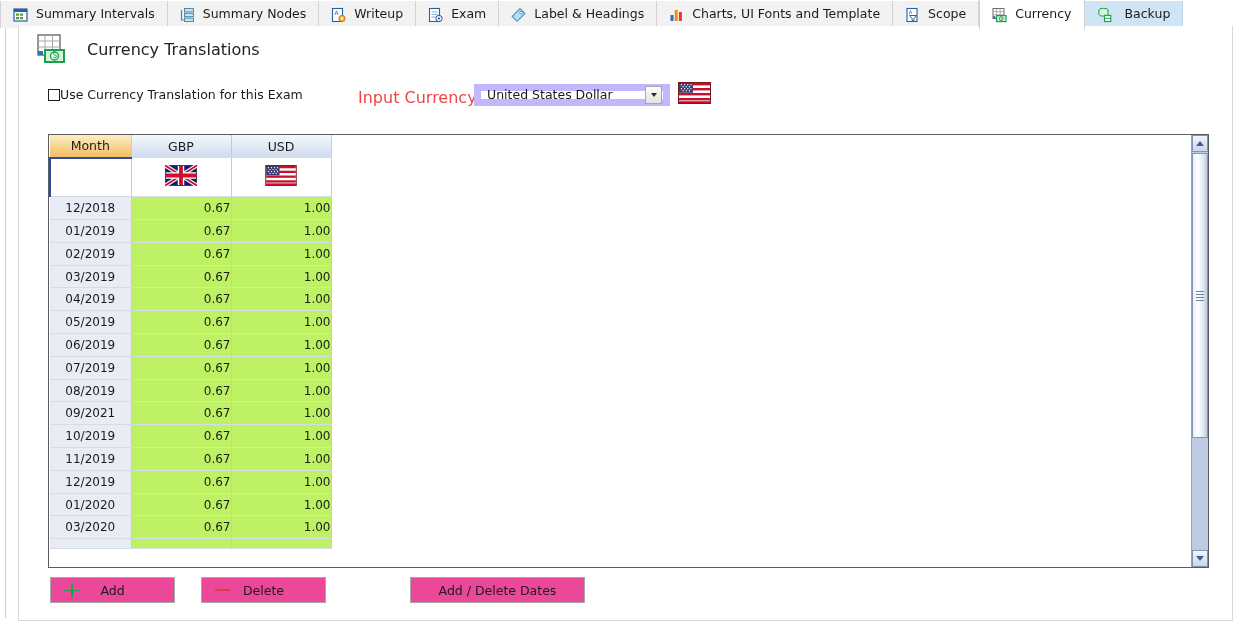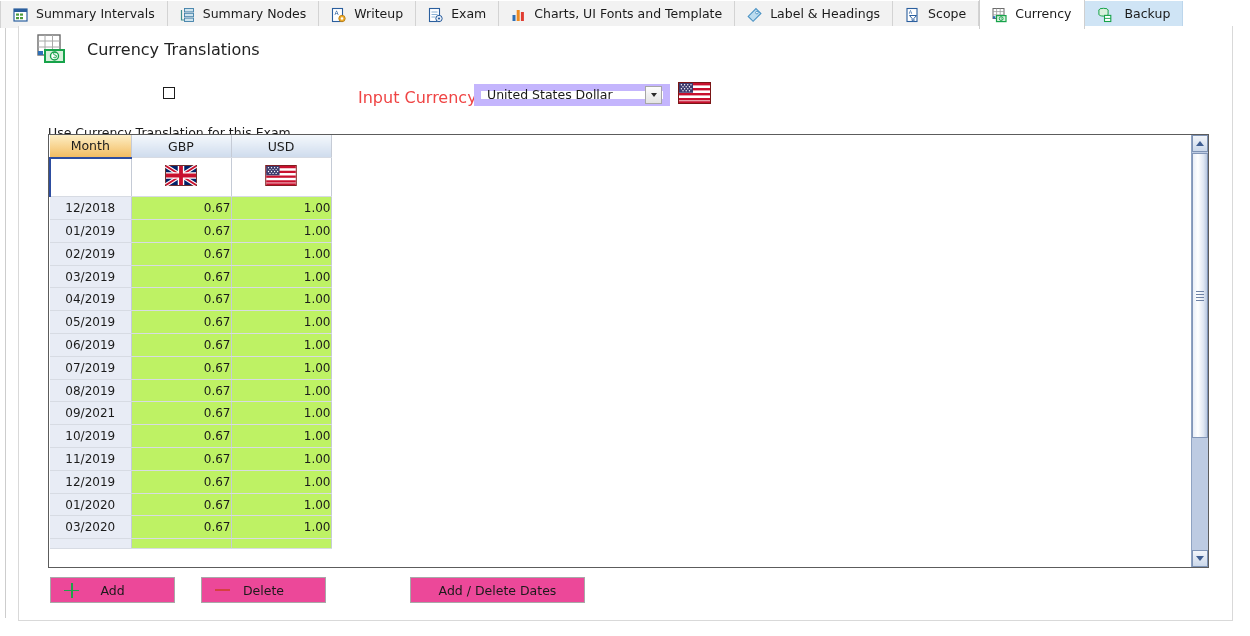--- a/index.html
+++ b/index.html
@@ -85,21 +85,21 @@
   }
 
   
   .opt-row {
     position: absolute;
     left: 0; top: 86px;
     width: 100%; height: 24px;
   }
   .chk-wrap {
     position: absolute; left: 47px; top: 1px;
-    display: flex; align-items: center; gap: 26px; flex-direction: column;
+    display: flex; align-items: center; gap: 0;
   }
   .chkbox {
     width: 12px; height: 12px;
     border: 1px solid #1c1c1c;
     background: #ffffff;
     box-sizing: border-box;
     display: block;
   }
   .chk-label { font-size: 12.5px; color: #1b1b1b; }
 
@@ -308,33 +308,33 @@
         <rect x="2" y="1.5" width="10" height="13" fill="#ffffff" stroke="#2b5f9e" stroke-width="1.1"></rect>
         <path d="M4 5h6M4 7.5h6M4 10h4" stroke="#7fa8cf" stroke-width="0.9"></path>
         <circle cx="11.5" cy="11.5" r="3.2" fill="#e8eef6" stroke="#2b5f9e" stroke-width="1"></circle>
         <circle cx="11.5" cy="11.5" r="1.1" fill="#2b5f9e"></circle>
       </svg>
       <span class="tab-label">Exam</span>
     </div>
 
     <div class="tab">
       <svg class="ticon" viewBox="0 0 16 16">
+        <path d="M9.5 1.6 L14.4 6.5 L6.6 14.3 L1.7 9.4 Z" fill="#bcdcef" stroke="#4a92c4" stroke-width="1.1"></path>
+        <circle cx="10.4" cy="5.6" r="1.3" fill="#ffffff" stroke="#4a92c4" stroke-width="0.9"></circle>
+      </svg>
+      <span class="tab-label">Label &amp; Headings</span>
+    </div>
+
+    <div class="tab">
+      <svg class="ticon" viewBox="0 0 16 16">
         <rect x="2" y="8" width="3" height="6" fill="#2f6fb5"></rect>
         <rect x="6.2" y="3" width="3" height="11" fill="#ef8b22"></rect>
         <rect x="10.4" y="5" width="3" height="9" fill="#e03c31"></rect>
       </svg>
       <span class="tab-label">Charts, UI Fonts and Template</span>
-    </div>
-
-    <div class="tab">
-      <svg class="ticon" viewBox="0 0 16 16">
-        <path d="M9.5 1.6 L14.4 6.5 L6.6 14.3 L1.7 9.4 Z" fill="#bcdcef" stroke="#4a92c4" stroke-width="1.1"></path>
-        <circle cx="10.4" cy="5.6" r="1.3" fill="#ffffff" stroke="#4a92c4" stroke-width="0.9"></circle>
-      </svg>
-      <span class="tab-label">Label &amp; Headings</span>
     </div>
 
     <div class="tab">
       <svg class="ticon" viewBox="0 0 16 16">
         <rect x="2.5" y="1.5" width="10" height="13" fill="#ffffff" stroke="#2b5f9e" stroke-width="1.1"></rect>
         <text x="4.2" y="7" font-size="5" fill="#2b5f9e" font-family="DejaVu Sans">A</text>
         <path d="M5 8.5h7l-2.6 3v3l-1.8-1v-2z" fill="#ffffff" stroke="#2b5f9e" stroke-width="1"></path>
       </svg>
       <span class="tab-label">Scope</span>
     </div>

